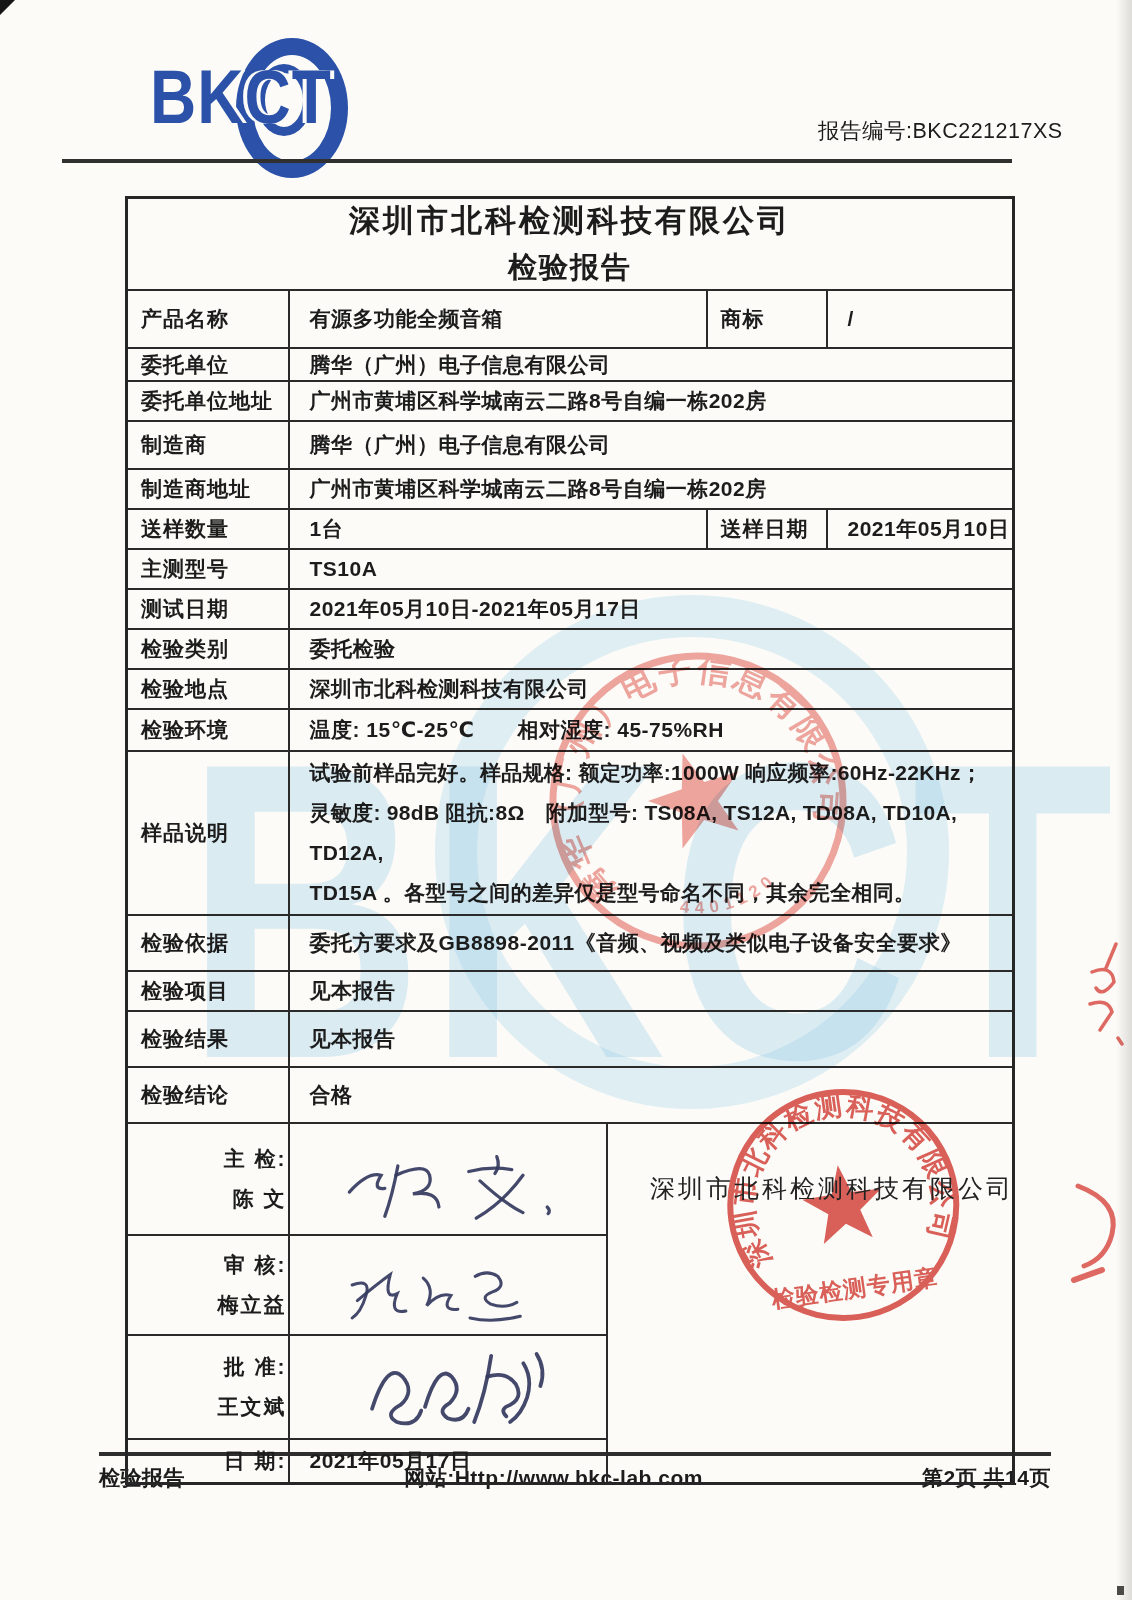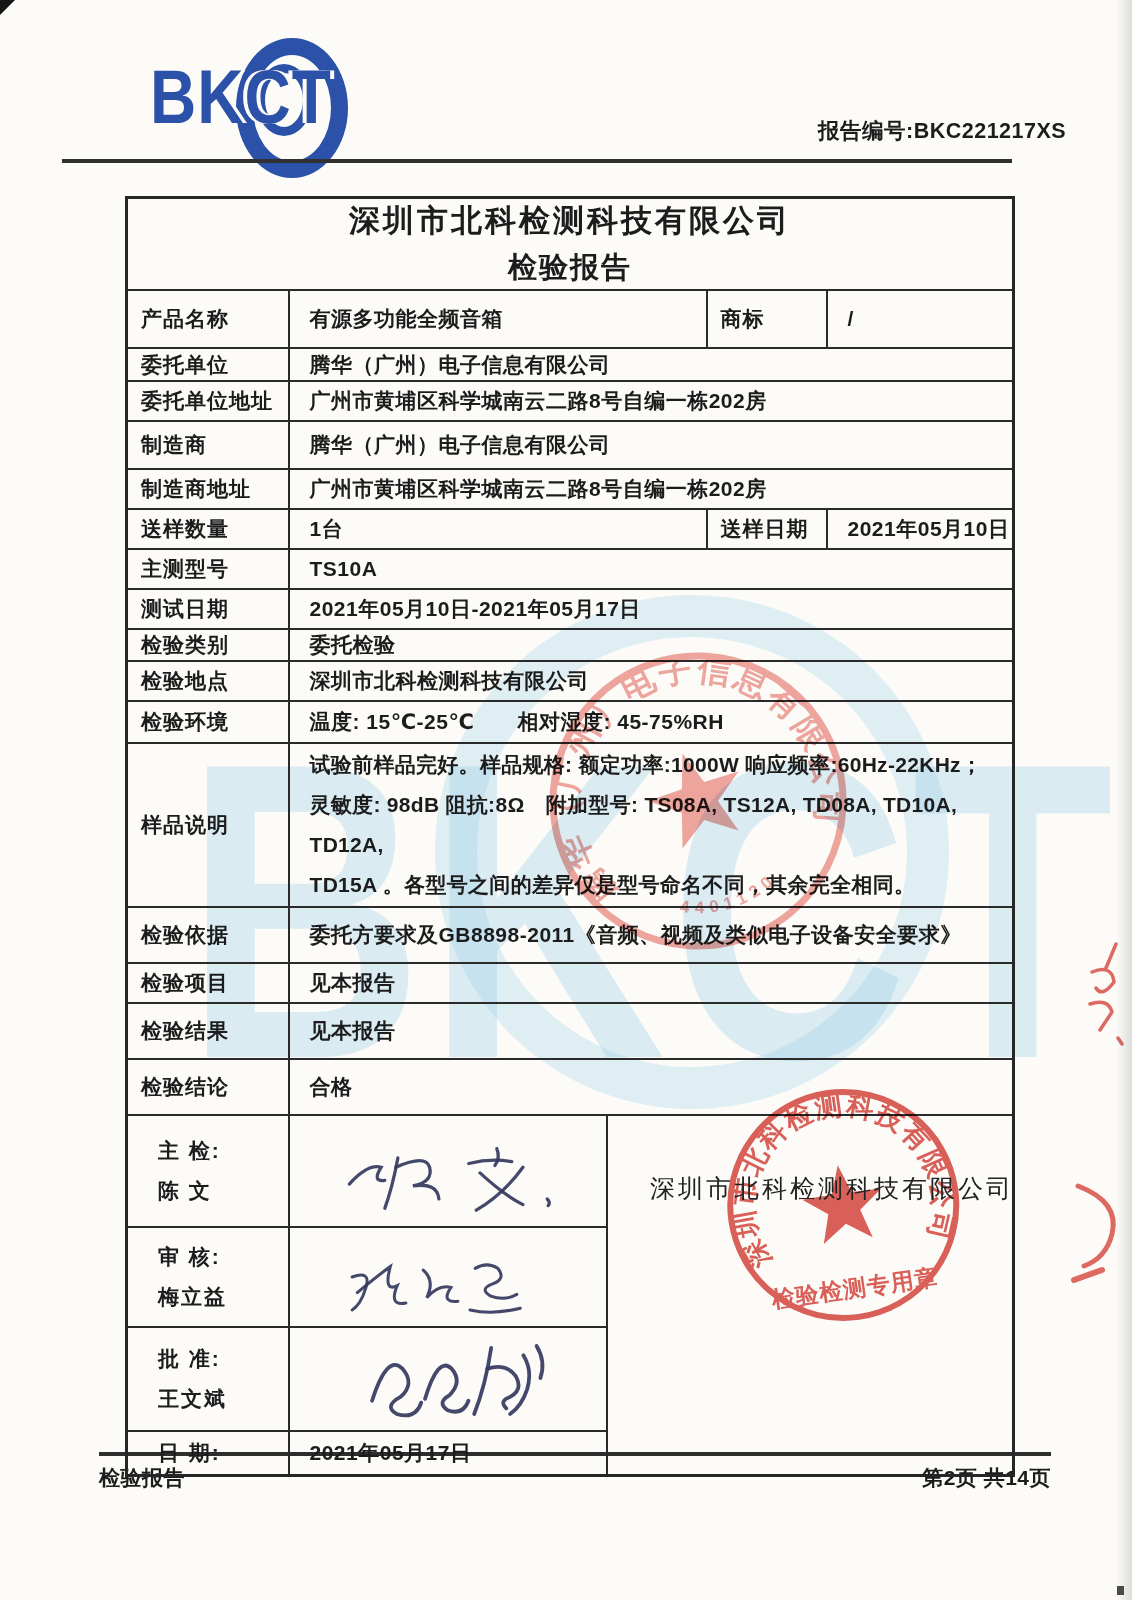--- a/index.html
+++ b/index.html
@@ -12,40 +12,40 @@
   
   .logo{position:absolute;left:148px;top:34px;width:240px;height:132px;}
   .logo .ring-outer{position:absolute;left:88px;top:4px;width:78px;height:106px;
     border:17px solid #2b52a8;border-radius:50%;}
   .logo .ring-inner{position:absolute;left:108px;top:30px;width:38px;height:54px;
     border:9px solid #2b52a8;border-radius:50%;}
   .logo .letters{position:absolute;left:2px;top:18px;width:100%;
     font-size:64px;font-weight:900;color:#2b52a8;letter-spacing:1px;
     transform:scaleY(1.2);transform-origin:top left;
     text-shadow:4px 0 0 #fcfbf8,-4px 0 0 #fcfbf8;}
-  .report-no{position:absolute;left:818px;top:116px;font-size:21.5px;font-weight:700;letter-spacing:.5px;}
+  .report-no{position:absolute;left:818px;top:116px;font-size:21.5px;font-weight:400;letter-spacing:.5px;}
   .rule-top{position:absolute;left:62px;top:159px;width:950px;height:3.5px;background:#303030;}
   
   .wm{position:absolute;z-index:1;pointer-events:none;}
   .wm-ring{left:435px;top:595px;width:430px;height:430px;border:42px solid rgba(140,200,228,.26);border-radius:50%;}
   .wm-text{left:185px;top:668px;font-size:330px;font-weight:900;letter-spacing:4px;
     color:rgba(140,200,228,.30);transform:scaleY(1.28);transform-origin:top left;white-space:nowrap;}
   
   table.rep{position:absolute;left:125px;top:196px;z-index:2;
     width:887px;border-collapse:collapse;table-layout:fixed;
     border:3px solid #262626;background:transparent;}
   table.rep td{border:2px solid #2a2a2a;vertical-align:middle;
     font-size:21px;overflow:hidden;}
   td.lbl{font-weight:700;padding-left:13px;letter-spacing:1px;}
   td.val{font-weight:700;padding-left:20px;letter-spacing:.5px;}
   td.title-cell{text-align:center;}
   .t1{font-size:31px;font-weight:700;letter-spacing:3px;}
   .t2{font-size:29px;font-weight:700;letter-spacing:2px;margin-top:6px;}
   td.sample{padding-left:20px;font-weight:700;line-height:40px;letter-spacing:.3px;}
-  td.sigrole{font-weight:700;padding-left:30px;line-height:1.9;letter-spacing:2px;}
+  td.sigrole{font-weight:700;padding-left:7px;line-height:1.9;letter-spacing:2px;text-align:right;}
   td.sigcell{position:relative;}
   td.sigcell svg{position:absolute;left:50px;top:50%;transform:translateY(-50%);}
   .ink{stroke:#343a5e;stroke-width:3.5;fill:none;stroke-linecap:round;opacity:.92;}
   td.stampcell{position:relative;}
   
   .stamp{position:absolute;z-index:3;mix-blend-mode:multiply;pointer-events:none;}
   .client-seal{left:538px;top:636px;opacity:.52;transform:rotate(-18deg);}
   .bkc-seal{left:713px;top:1073px;opacity:.85;transform:rotate(-8deg);}
   .seal-company-text{position:absolute;z-index:4;left:650px;top:1172px;
     font-size:25px;letter-spacing:3px;font-weight:400;color:#222;
@@ -122,21 +122,21 @@
       <td class="val">2021年05月10日</td>
     </tr>
     <tr style="height:40px">
       <td class="lbl">主测型号</td>
       <td class="val" colspan="4">TS10A</td>
     </tr>
     <tr style="height:40px">
       <td class="lbl">测试日期</td>
       <td class="val" colspan="4">2021年05月10日-2021年05月17日</td>
     </tr>
-    <tr style="height:32px">
+    <tr style="height:40px">
       <td class="lbl">检验类别</td>
       <td class="val" colspan="4">委托检验</td>
     </tr>
     <tr style="height:40px">
       <td class="lbl">检验地点</td>
       <td class="val" colspan="4">深圳市北科检测科技有限公司</td>
     </tr>
     <tr style="height:42px">
       <td class="lbl">检验环境</td>
       <td class="val" colspan="4">温度: 15℃-25℃　　相对湿度: 45-75%RH</td>
@@ -255,20 +255,21 @@
     <path d="M34 6 L24 30 M10 34 Q30 26 32 44 Q20 60 14 50 M8 66 Q26 60 30 74 L18 92 M36 100 L40 106" stroke="#d6453d" stroke-width="3.5" fill="none" stroke-linecap="round"></path>
   </svg>
   <svg class="edge-mark" style="left:1066px;top:1168px" width="60" height="124" viewBox="0 0 60 124">
     <path d="M12 18 Q54 34 46 66 Q40 90 18 98" stroke="#d6453d" stroke-width="5" fill="none" stroke-linecap="round"></path>
     <path d="M8 112 L36 102" stroke="#d6453d" stroke-width="6" fill="none" stroke-linecap="round"></path>
   </svg>
 
   <div class="rule-bottom"></div>
   <div class="footer-row">
     <span>检验报告</span>
+    <span>网站:Http://www.bkc-lab.com</span>
     <span>第2页 共14页</span>
   </div>
 
   <div class="corner-tl"></div>
   <div class="edge-right"></div>
   <div class="speck-br"></div>
 
 </div>
 
 </body></html>

